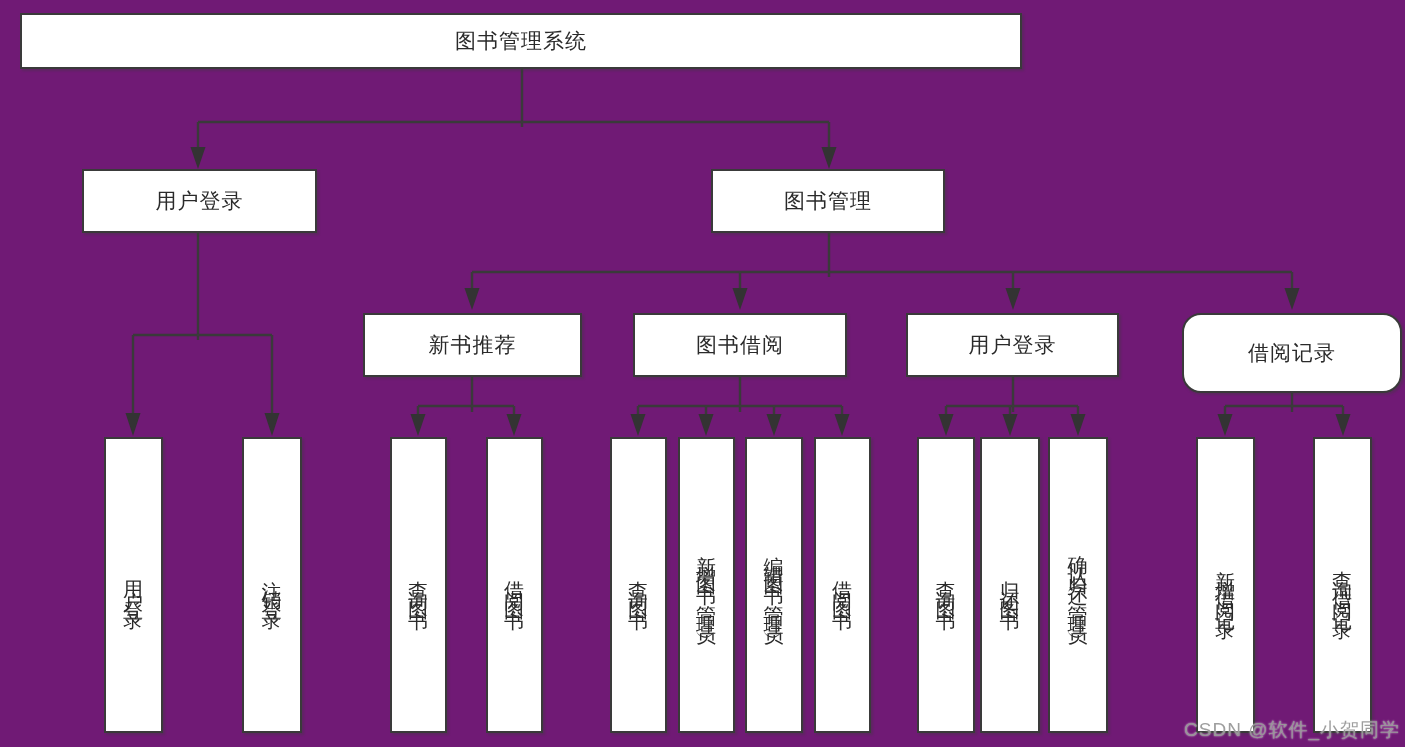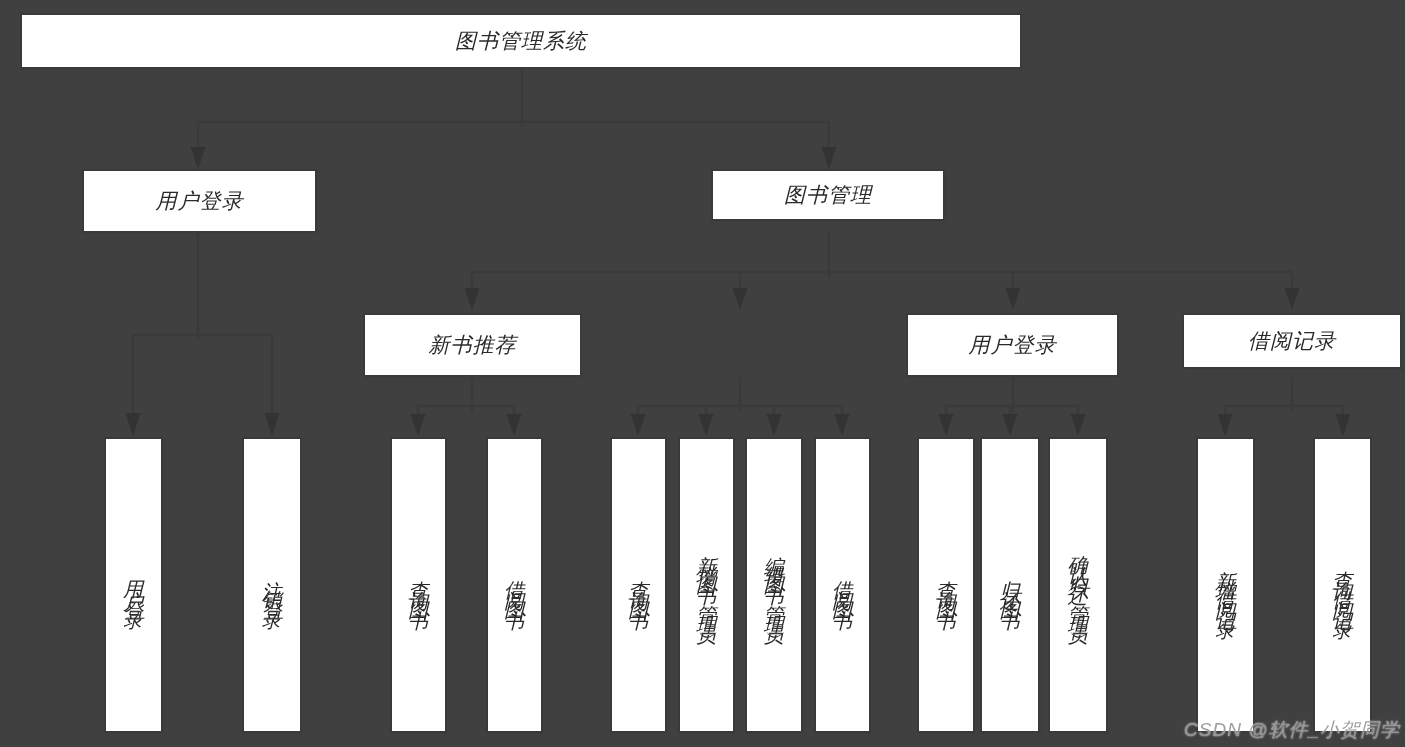--- a/index.html
+++ b/index.html
@@ -1,18 +1,18 @@
 <!DOCTYPE html>
 <html><head>
 <meta charset="utf-8">
 <style>
   html,body{margin:0;padding:0;background:#fff;}
   #canvas{
-    position:relative;width:1405px;height:747px;background:#404040;
-    font-family:"Liberation Sans",sans-serif;color:#2a2a2a;overflow:hidden;font-style:italic;
+    position:relative;width:1405px;height:747px;background:#701a75;
+    font-family:"Liberation Sans",sans-serif;color:#2a2a2a;overflow:hidden;
   }
   #connectors{position:absolute;left:0;top:0;z-index:0;}
   .node{
     position:absolute;background:#ffffff;border:2.5px solid #3a3a3a;
     box-sizing:border-box;display:flex;align-items:center;justify-content:center;
     box-shadow:1.5px 1.5px 2px rgba(60,60,60,0.35);z-index:1;
   }
   .hnode span{font-size:21px;letter-spacing:1px;color:#2a2a2a;}
   .leaf span{
     writing-mode:vertical-rl;text-orientation:mixed;
@@ -93,31 +93,34 @@
     <polygon class="head" points="1335.5,414 1350.5,414 1343,436"></polygon>
   </svg>
 
   <div class="node hnode" style="left:20px;top:13px;width:1002px;height:56px;">
     <span>图书管理系统</span>
   </div>
 
   <div class="node hnode" style="left:82px;top:169px;width:235px;height:64px;">
     <span>用户登录</span>
   </div>
-  <div class="node hnode" style="left:711px;top:169px;width:234px;height:52px;">
+  <div class="node hnode" style="left:711px;top:169px;width:234px;height:64px;">
     <span>图书管理</span>
   </div>
 
   <div class="node hnode" style="left:363px;top:313px;width:219px;height:64px;">
     <span>新书推荐</span>
   </div>
+  <div class="node hnode" style="left:633px;top:313px;width:214px;height:64px;">
+    <span>图书借阅</span>
+  </div>
   <div class="node hnode" style="left:906px;top:313px;width:213px;height:64px;">
     <span>用户登录</span>
   </div>
-  <div class="node hnode" style="left:1182px;top:313px;width:220px;height:56px;">
+  <div class="node hnode" style="left:1182px;top:313px;width:220px;height:80px;border-radius:19px;">
     <span>借阅记录</span>
   </div>
 
   <div class="node leaf" style="left:104px;top:437px;width:59px;height:296px;">
     <span>用户登录</span>
   </div>
   <div class="node leaf" style="left:242px;top:437px;width:60px;height:296px;">
     <span>注销登录</span>
   </div>
 

